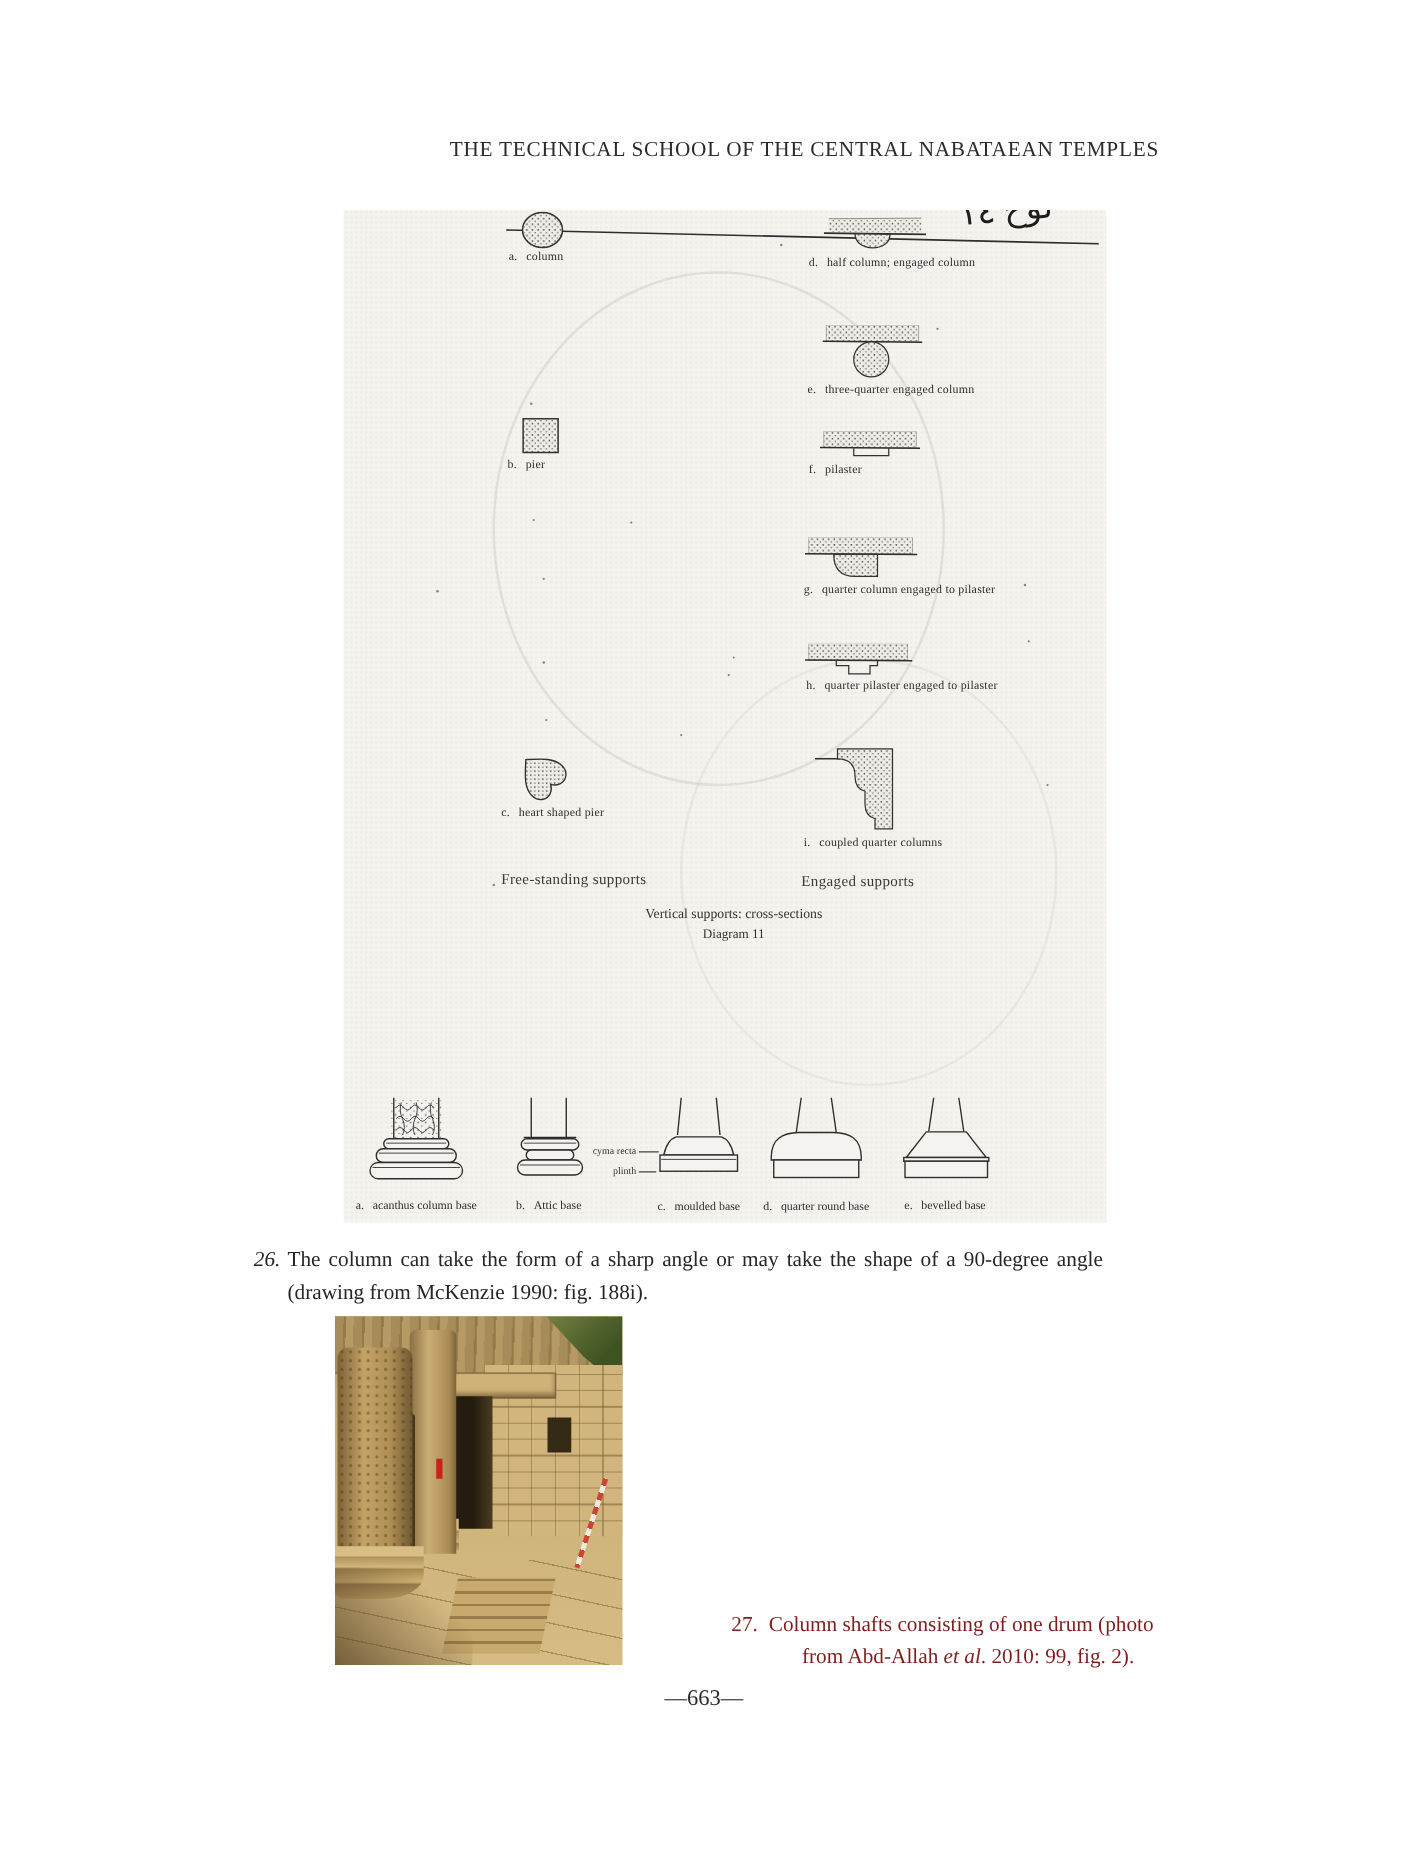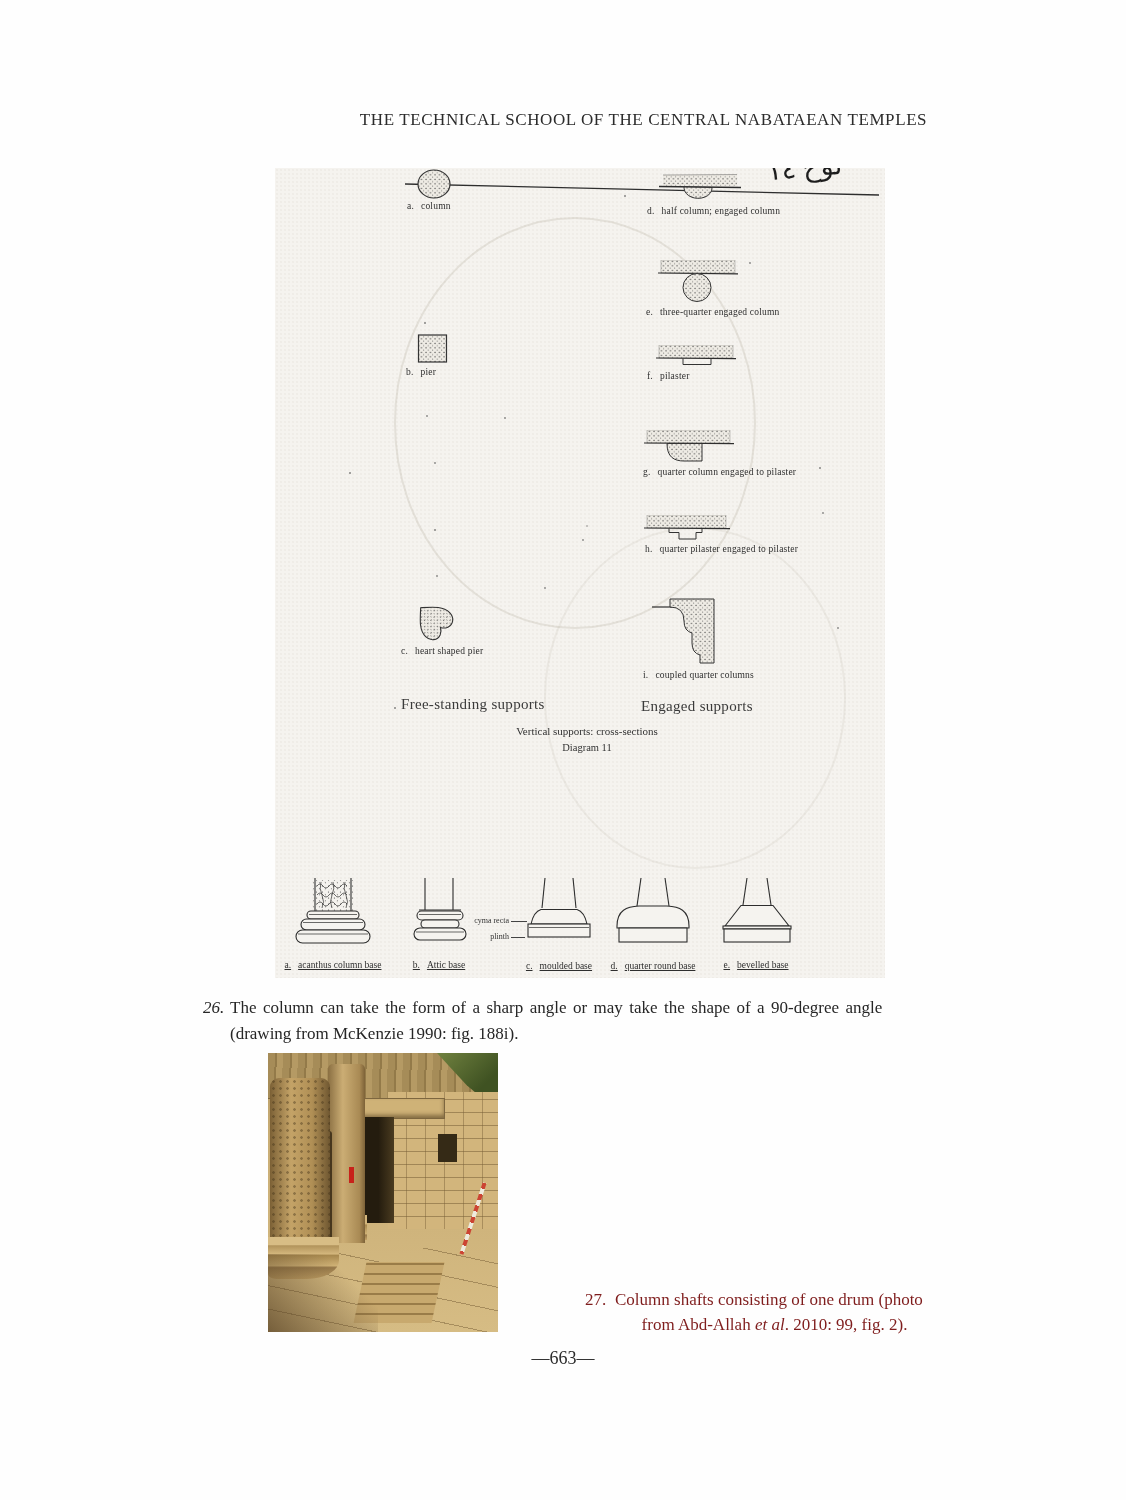--- a/index.html
+++ b/index.html
@@ -11,28 +11,28 @@
 
   
   .scan{position:absolute;left:275px;top:168px;width:610px;height:810px;
         background:#f5f3ef;
         background-image:radial-gradient(rgba(120,110,90,.05) 1px,transparent 1.2px);
         background-size:4px 4px;overflow:hidden;}
   .overlay{position:absolute;left:0;top:0;pointer-events:none;}
   .glyph{position:absolute;}
   .dg-label{position:absolute;font-size:9.5px;color:#2e2e2e;white-space:nowrap;letter-spacing:.2px;}
   .dg-key{margin-right:7px;}
-  .group-label{position:absolute;font-size:15px;color:#3a3a3a;letter-spacing:.3px;white-space:nowrap;}
+  .group-label{position:absolute;font-size:12px;color:#3a3a3a;letter-spacing:.3px;white-space:nowrap;}
   .fig-cap{position:absolute;left:14px;right:0;text-align:center;font-size:11px;color:#333;}
   .arabic{position:absolute;left:492px;top:-16px;font-size:27px;color:#1d1d1d;
           transform:rotate(-5deg);white-space:nowrap;}
 
   
   .base-group{position:absolute;}
-  .base-label{position:absolute;font-size:9.5px;color:#2e2e2e;text-align:center;white-space:nowrap;text-decoration:underline;}
+  .base-label{position:absolute;font-size:9.5px;color:#2e2e2e;text-align:center;white-space:nowrap;}
   .ann{position:absolute;font-size:8px;color:#333;text-align:right;white-space:nowrap;}
   .ann-line{position:absolute;border-top:1px solid #444;height:0;}
 
   
   .cap26{position:absolute;left:203px;top:995px;width:752px;font-size:17px;line-height:26px;color:#262626;}
   .cap26-row{display:flex;}
   .cap26-num{width:27px;flex:none;font-style:italic;}
   .cap26-text{flex:1;word-spacing:2.2px;}
   .cap26-l2{margin-left:27px;}
   .cap27{position:absolute;left:585px;top:1287px;width:365px;font-size:17px;line-height:25px;color:#7f1d1d;}

